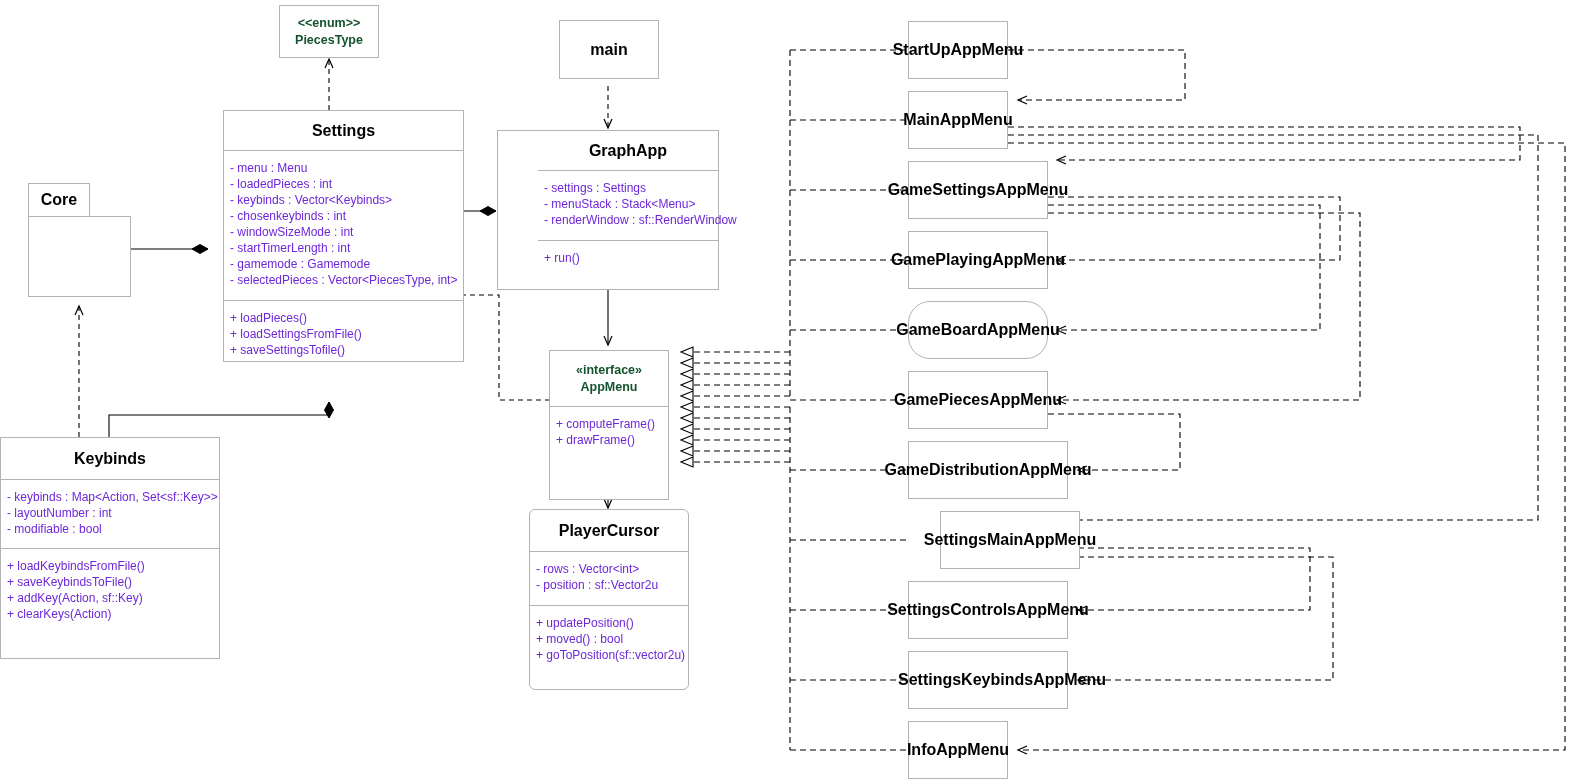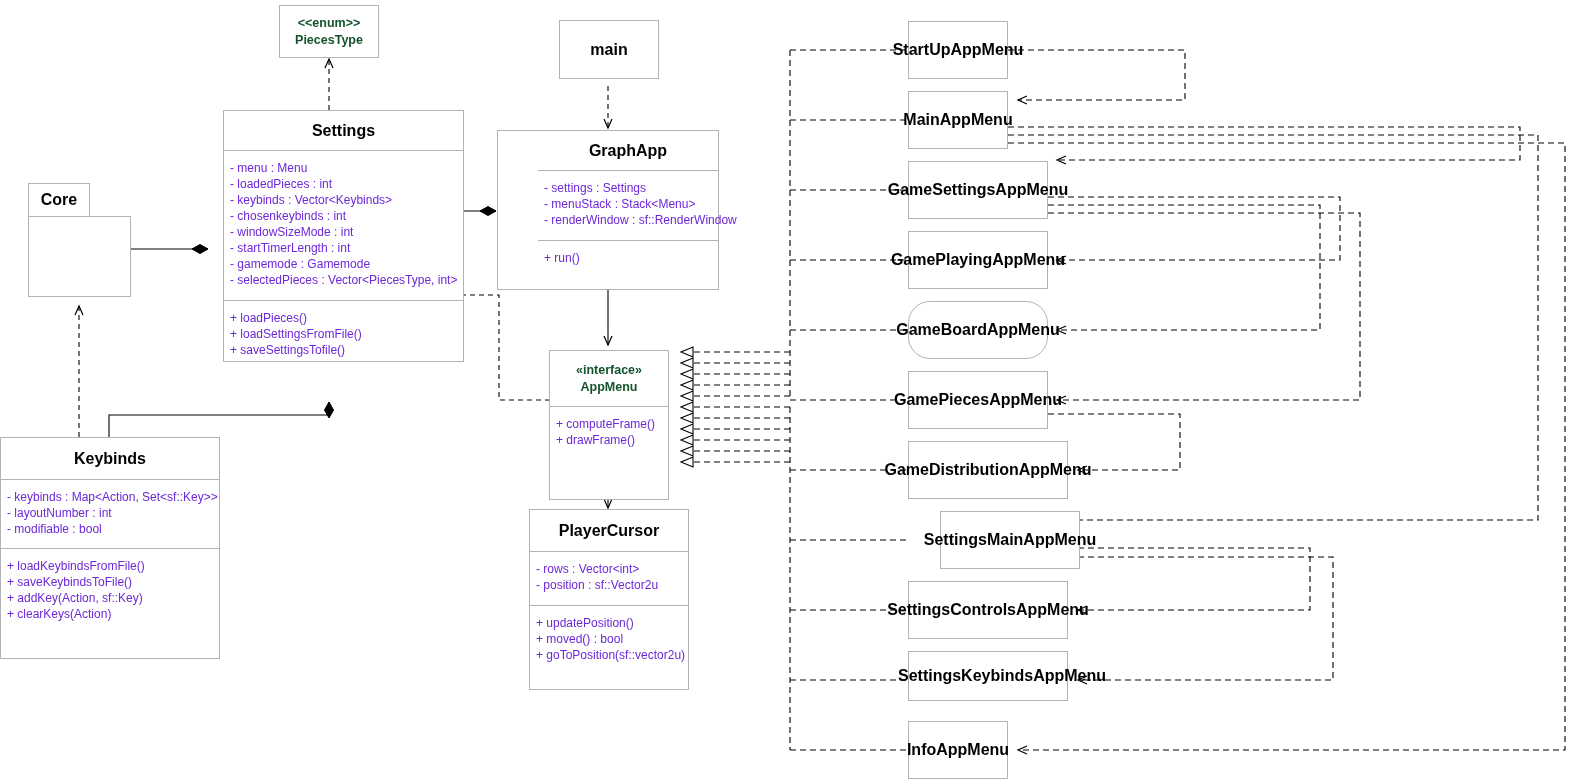--- a/index.html
+++ b/index.html
@@ -289,21 +289,21 @@
         <div>«interface»</div>
         <div>AppMenu</div>
       </div>
     </div>
     <div class="compartment">
       <div class="member">+ computeFrame()</div>
       <div class="member">+ drawFrame()</div>
     </div>
   </div>
 
-  <div class="node cls" style="left:529px; top:509px; width:160px; height:181px;">
+  <div class="node cls" style="left:529px; top:509px; width:160px; height:181px;border-radius:6px;">
     <div class="cls-head" style="height:42px;">
       <div class="node-title">PlayerCursor</div>
     </div>
     <div class="compartment" style="height:54px;">
       <div class="member">- rows : Vector&lt;int&gt;</div>
       <div class="member">- position : sf::Vector2u</div>
     </div>
     <div class="compartment">
       <div class="member">+ updatePosition()</div>
       <div class="member">+ moved() : bool</div>
@@ -340,21 +340,21 @@
   </div>
 
   <div class="node simple" style="left:908px; top:511px; width:140px; height:58px;margin-left:32px;">
     <div class="node-title">SettingsMainAppMenu</div>
   </div>
 
   <div class="node simple" style="left:908px; top:581px; width:160px; height:58px;">
     <div class="node-title">SettingsControlsAppMenu</div>
   </div>
 
-  <div class="node simple" style="left:908px; top:651px; width:160px; height:50px;padding-left:28px;">
+  <div class="node simple" style="left:908px; top:651px; width:160px; height:58px;padding-left:28px;">
     <div class="node-title">SettingsKeybindsAppMenu</div>
   </div>
 
   <div class="node simple" style="left:908px; top:721px; width:100px; height:58px;">
     <div class="node-title">InfoAppMenu</div>
   </div>
 
 </div>
 
 </body></html>

